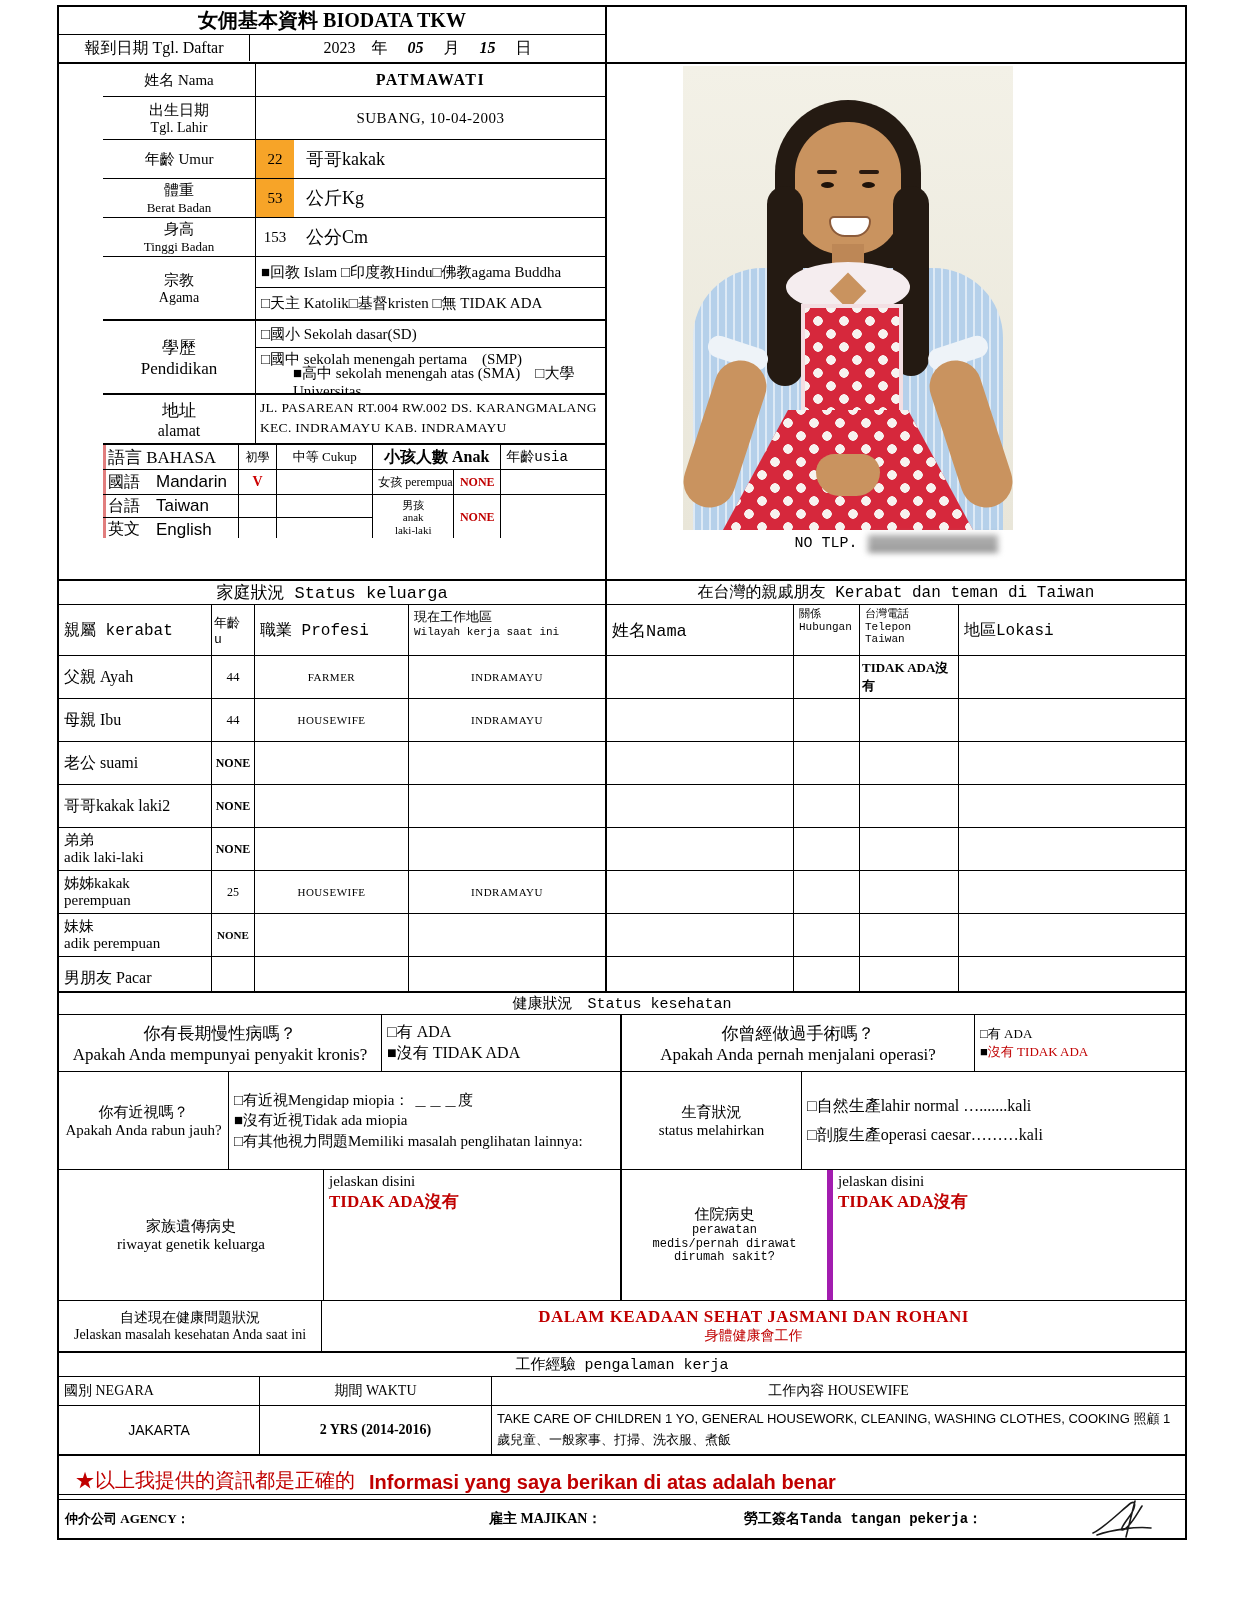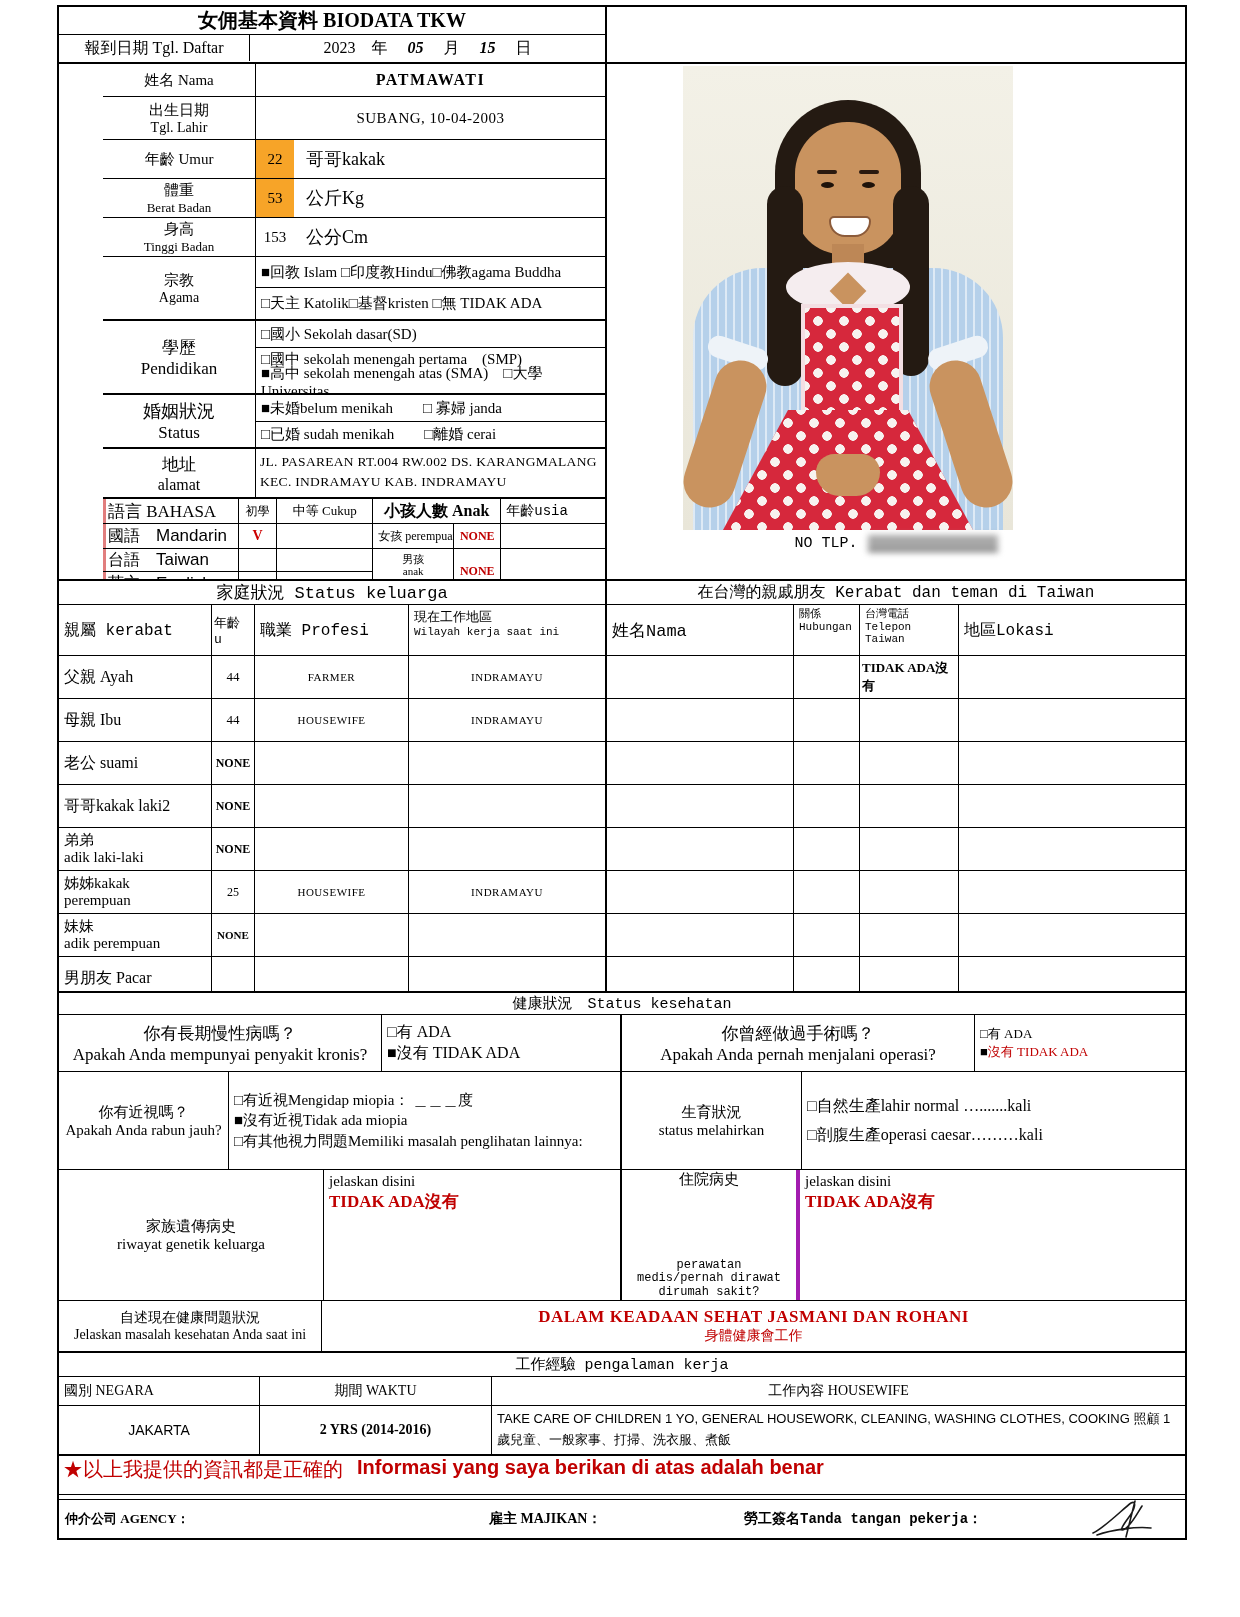--- a/index.html
+++ b/index.html
@@ -133,34 +133,24 @@
       </div>
 
       <div class="r bb2" style="height:72px;">
         <div class="c cc br" style="width:153px;">
           <span style="font-size:17px;">學歷</span>
           <span style="font-size:17px;">Pendidikan</span>
         </div>
         <div class="c" style="flex:1;">
           <div class="cl vline" style="height:26px;font-size:15px;">□國小 Sekolah dasar(SD)</div>
           <div class="cl" style="height:23px;font-size:15px;">□國中 sekolah menengah pertama　(SMP)</div>
-          <div class="cl" style="height:21px;font-size:15px;">■高中 sekolah menengah atas (SMA)　□大學 Universitas</div>
-        </div>
-      </div>
-
-      <div class="r bb2" style="height:52px;">
-        <div class="c cc br" style="width:153px;">
-          <span style="font-size:18px;">婚姻狀況</span>
-          <span style="font-size:17px;">Status</span>
-        </div>
-        <div class="c" style="flex:1;">
-          <div class="cl vline" style="height:26px;font-size:15px;">■未婚belum menikah　　□ 寡婦 janda</div>
-          <div class="cl" style="height:24px;font-size:15px;">□已婚 sudah menikah　　□離婚 cerai</div>
-        </div>
-      </div>
+          <div class="cl" style="height:21px;font-size:15px;margin-left:32px;">■高中 sekolah menengah atas (SMA)　□大學 Universitas</div>
+        </div>
+      </div>
+
 
       <div class="r bb2" style="height:48px;">
         <div class="c cc br" style="width:153px;">
           <span style="font-size:17px;">地址</span>
           <span style="font-size:16px;">alamat</span>
         </div>
         <div class="c" style="flex:1;font-size:13.5px;line-height:1.45;padding:3px 4px;letter-spacing:.3px;">JL. PASAREAN RT.004 RW.002 DS. KARANGMALANG KEC. INDRAMAYU KAB. INDRAMAYU</div>
       </div>
 
       <div class="r langblock" style="height:93px;">
@@ -417,21 +407,21 @@
 
   <div class="r bb" style="height:130px;">
     <div class="c br cc" style="width:265px;">
       <span style="font-size:15px;">家族遺傳病史</span>
       <span style="font-size:15px;">riwayat genetik keluarga</span>
     </div>
     <div class="c br2 ct" style="width:298px;">
       <span style="font-size:15px;">jelaskan disini</span>
       <span class="red b" style="font-size:17px;">TIDAK ADA沒有</span>
     </div>
-    <div class="c cc" style="width:178px;border-right:4px solid #a21caf;justify-content:space-between;">
+    <div class="c cc" style="width:211px;border-right:6px solid #a21caf;">
       <span style="font-size:15px;">住院病史</span>
       <span class="mono pre" style="font-size:12px;text-align:center;">perawatan
 medis/pernah dirawat
 dirumah sakit?</span>
     </div>
     <div class="c ct" style="flex:1;">
       <span style="font-size:15px;">jelaskan disini</span>
       <span class="red b" style="font-size:17px;">TIDAK ADA沒有</span>
     </div>
   </div>
@@ -452,21 +442,21 @@
     <div class="c br cl" style="width:201px;font-size:14px;">國別 NEGARA</div>
     <div class="c br hc" style="width:232px;font-size:14px;">期間 WAKTU</div>
     <div class="c hc" style="flex:1;font-size:14px;">工作內容 HOUSEWIFE</div>
   </div>
   <div class="r bb2" style="height:48px;">
     <div class="c br hc sans" style="width:201px;font-size:14px;">JAKARTA</div>
     <div class="c br hc b" style="width:232px;font-size:14px;">2 YRS (2014-2016)</div>
     <div class="c cl sans" style="flex:1;font-size:13px;line-height:1.6;padding-right:4px;">TAKE CARE OF CHILDREN 1 YO, GENERAL HOUSEWORK, CLEANING, WASHING CLOTHES, COOKING 照顧 1 歲兒童、一般家事、打掃、洗衣服、煮飯</div>
   </div>
 
-  <div class="r bb" style="height:38px;align-items:flex-start;padding-left:4px;">
+  <div class="r bb" style="height:38px;align-items:flex-end;padding-left:16px;">
     <span class="red" style="font-size:20px;">★以上我提供的資訊都是正確的</span>
     <span class="red sans b" style="font-size:20px;margin-left:14px;">Informasi yang saya berikan di atas adalah benar</span>
   </div>
   <div class="bb" style="height:4px;"></div>
 
   <div class="r" style="height:38px;align-items:center;">
     <span class="b" style="font-size:13px;width:424px;padding-left:6px;">仲介公司 AGENCY：</span>
     <span class="b" style="font-size:14px;width:255px;">雇主 MAJIKAN：</span>
     <span class="b mono" style="font-size:14px;">勞工簽名Tanda tangan pekerja：</span>
     <svg width="72" height="40" viewBox="0 0 72 40" style="margin-left:auto;margin-right:28px;">

